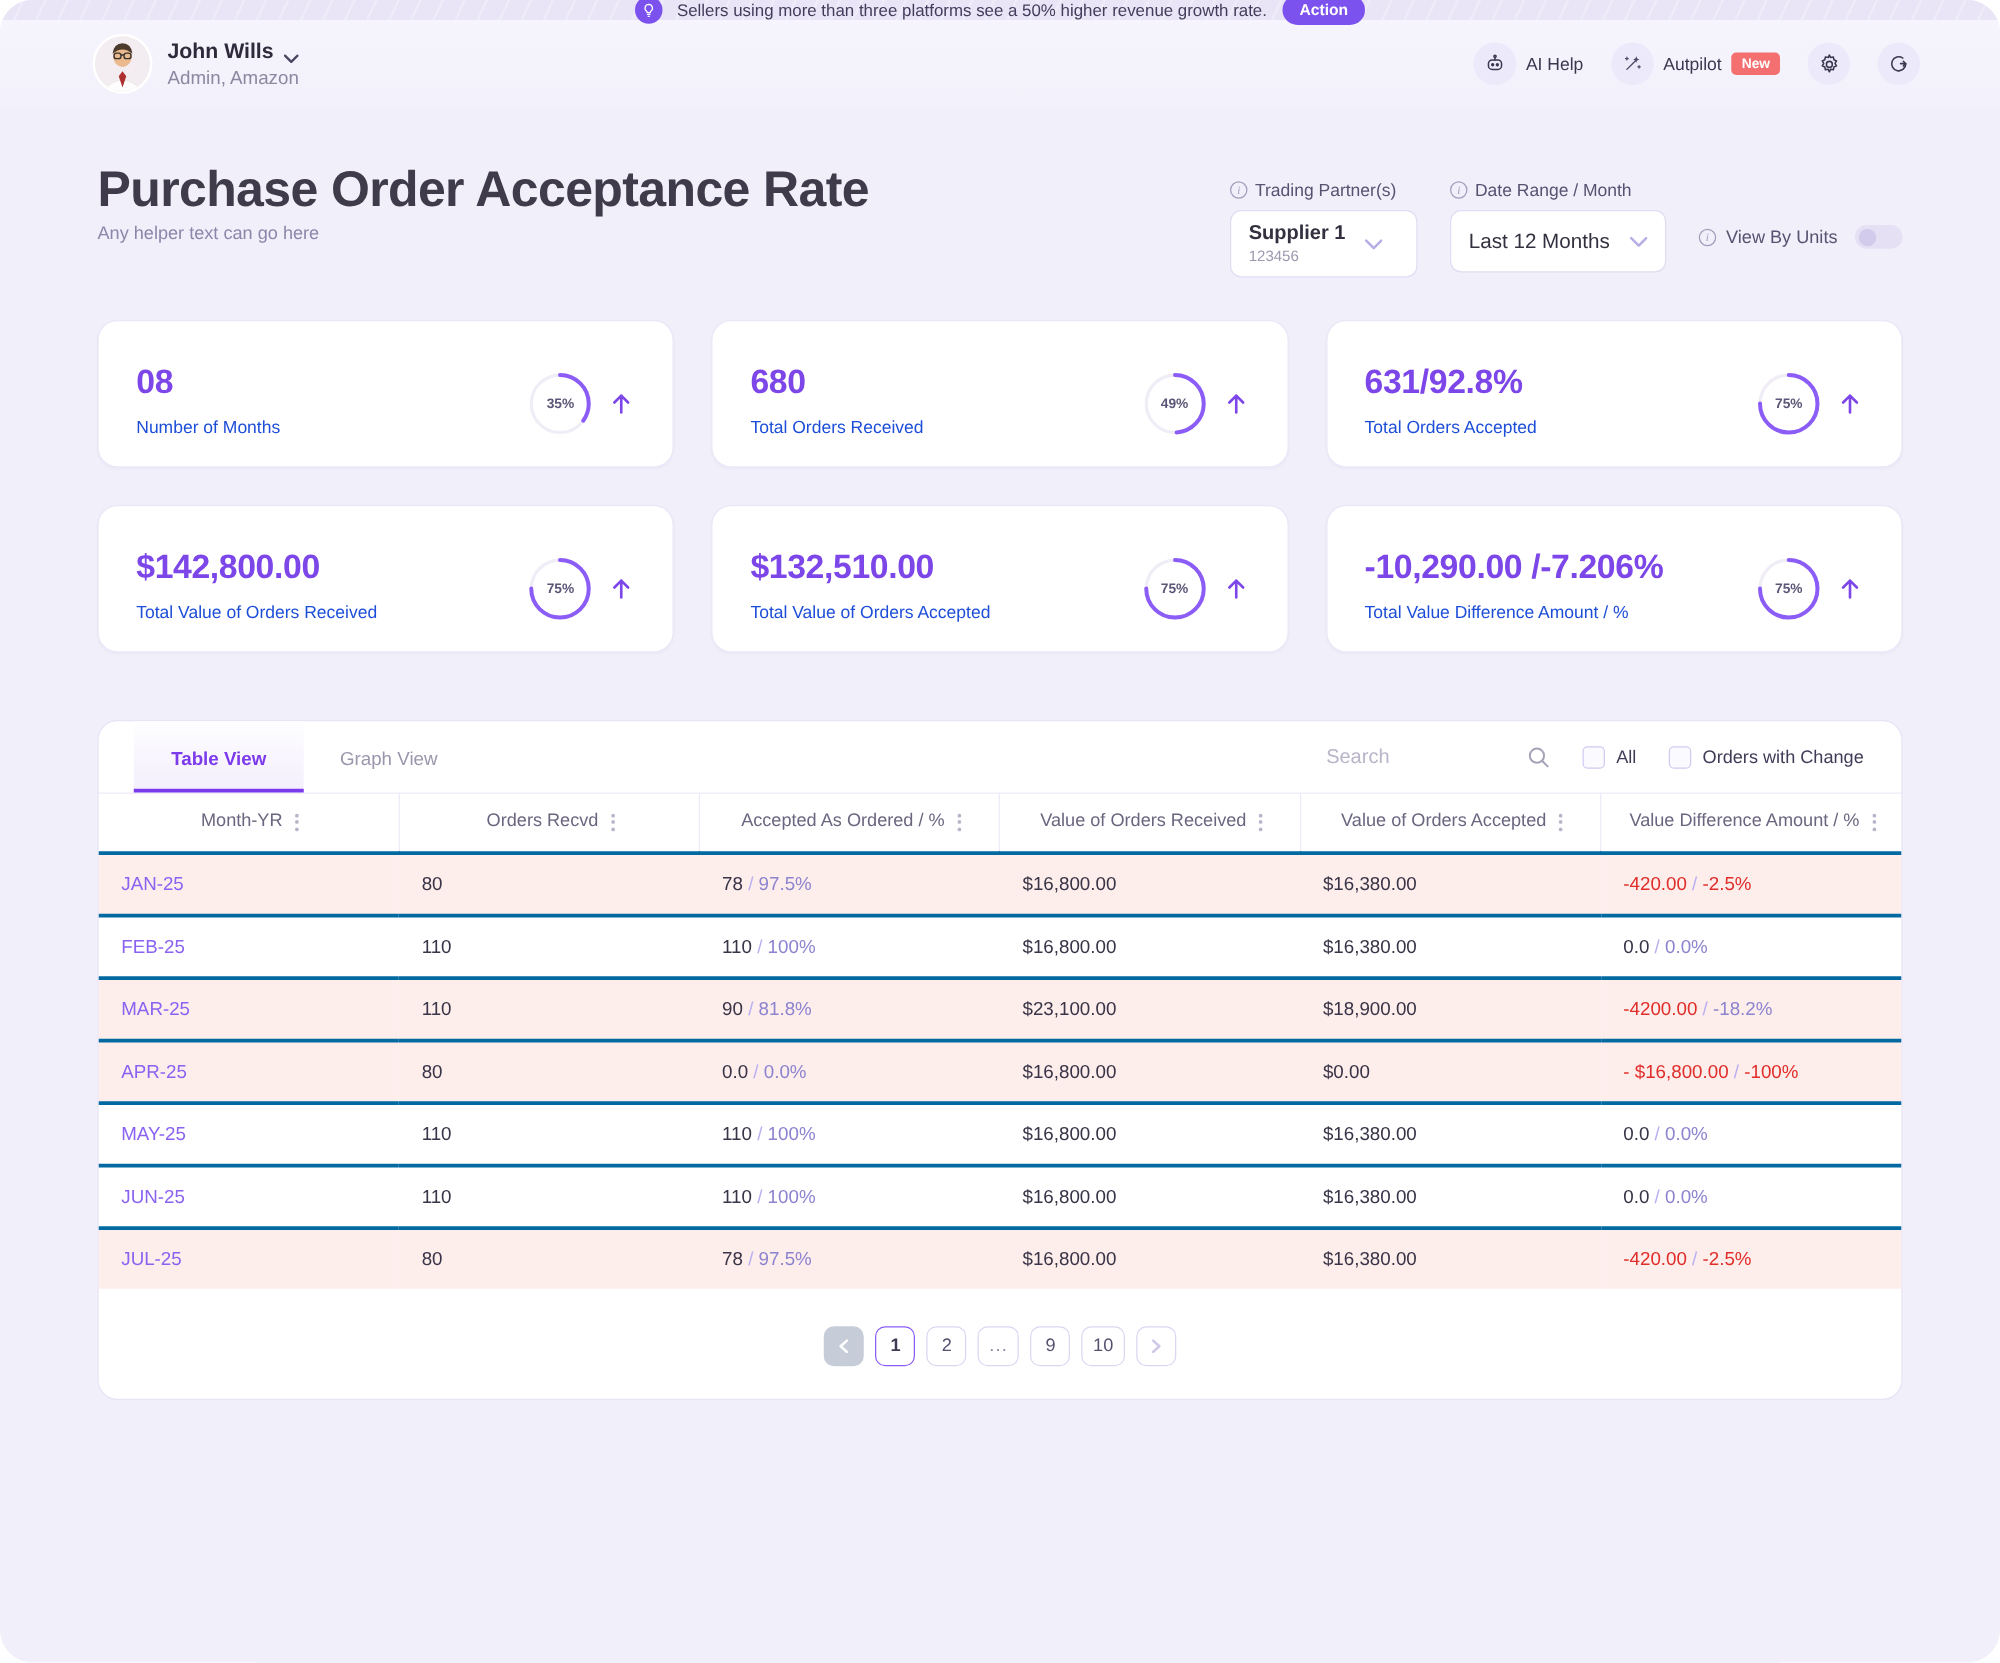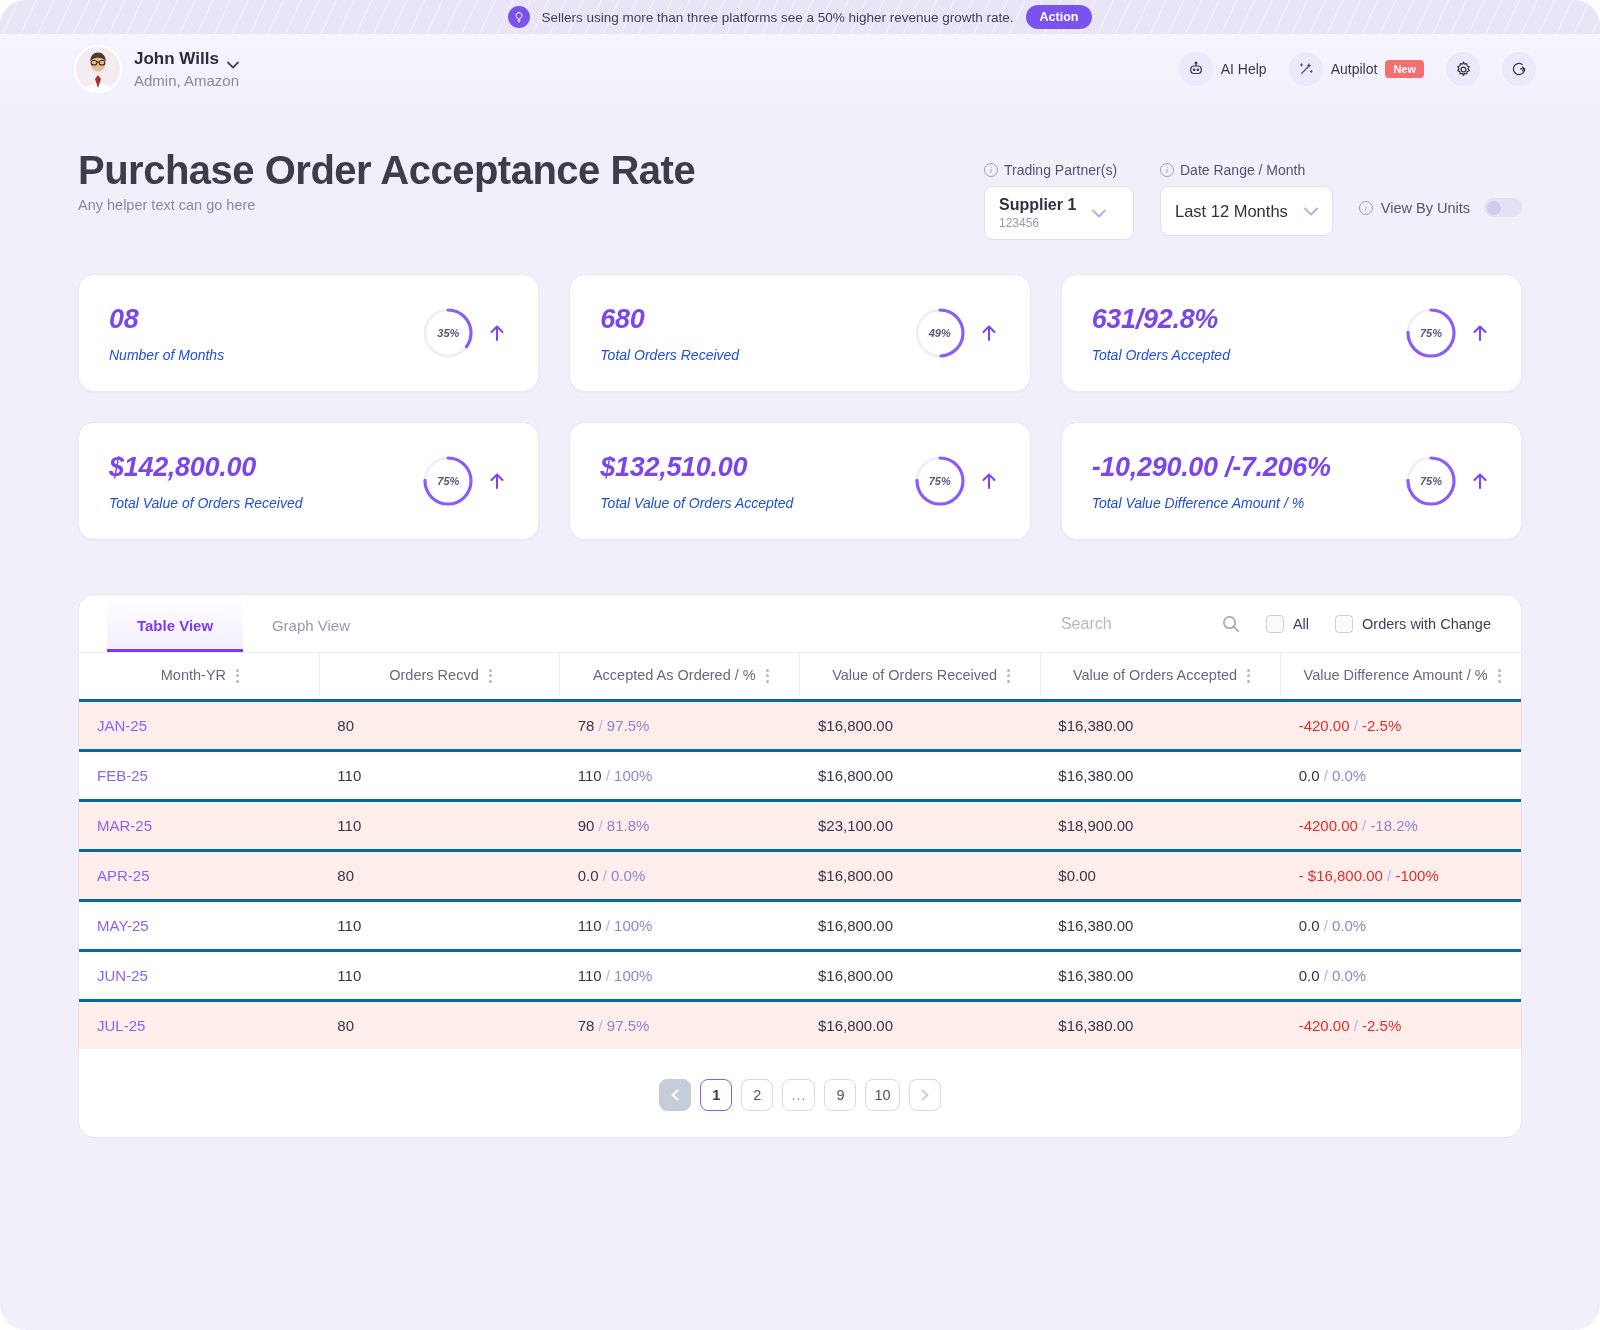--- a/index.html
+++ b/index.html
@@ -1,21 +1,21 @@
 <!DOCTYPE html>
 <html><head>
 <meta charset="utf-8">
 <style>
   * { margin:0; padding:0; box-sizing:border-box; }
   html,body { background:#ffffff; }
   body { font-family:"Liberation Sans", sans-serif; width:1600px; }
   .app { width:1600px; height:1330px; background:#f1eff9; border-radius:26px; overflow:hidden; position:relative; }
 
   
-  .banner { height:34px; background:#e9e4f6;
+  .banner { height:16px; background:#e9e4f6;
     background-image:repeating-linear-gradient(115deg, rgba(255,255,255,.28) 0 2px, transparent 2px 16px);
     display:flex; align-items:center; justify-content:center; gap:12px; }
   .banner-icon { width:22px; height:22px; border-radius:50%; background:#7c52ee; display:flex; align-items:center; justify-content:center; flex:none; }
   .banner-text { font-size:13.5px; color:#433d5c; }
   .banner-btn { background:#7c52ee; color:#fff; font-size:12.5px; font-weight:600; border:none; border-radius:999px; padding:5px 14px; cursor:pointer; }
 
   
   .header { height:70px; background:linear-gradient(#f6f4fd,#f2f0fa); display:flex; align-items:center; justify-content:space-between; padding:0 64px 0 76px; }
   .user { display:flex; align-items:center; gap:14px; }
   .avatar { width:44px; height:44px; border-radius:50%; background:#f6f1ee; overflow:hidden; box-shadow:0 0 0 2px #fff; cursor:pointer; }
@@ -42,21 +42,21 @@
   .select-sub { font-size:12px; color:#9d97b0; margin-top:2px; }
   .select-single { font-size:16.5px; font-weight:500; color:#34303f; }
   .chev { stroke:#b7aee6; }
   .toggle-group { display:flex; align-items:center; gap:8px; margin-top:36px; }
   .toggle-label { font-size:14.5px; color:#575271; }
   .toggle { width:38px; height:19px; border-radius:999px; background:#e6e0f5; position:relative; cursor:pointer; margin-left:6px; }
   .toggle .knob { position:absolute; left:3px; top:2.5px; width:14px; height:14px; border-radius:50%; background:#d3cbec; }
 
   
   .cards { display:grid; grid-template-columns:repeat(3,1fr); gap:30px; margin-top:34px; }
-  .card { background:#fff; border:1px solid #ece7f8; border-radius:16px; height:118px; padding:24px 30px; display:flex; align-items:center; justify-content:space-between; margin-bottom:0;font-style:italic; }
+  .card { background:#fff; border:1px solid #ece7f8; border-radius:16px; height:118px; padding:24px 30px; display:flex; align-items:flex-end; justify-content:space-between; margin-bottom:0; }
   .cards .card { box-shadow:0 1px 2px rgba(90,70,160,.04); }
   .card + .card {}
   .card-value { font-size:27px; font-weight:700; color:#7c46e8; letter-spacing:-0.3px; }
   .card-label { font-size:14px; color:#1d4ed8; margin-top:12px; }
   .card-right { display:flex; align-items:center; gap:12px; }
   .ring-wrap { position:relative; width:52px; height:52px; }
   .ring-wrap svg { display:block; }
   .ring-text { position:absolute; inset:0; display:flex; align-items:center; justify-content:center; font-size:11px; font-weight:700; color:#5c5677; }
 
   

